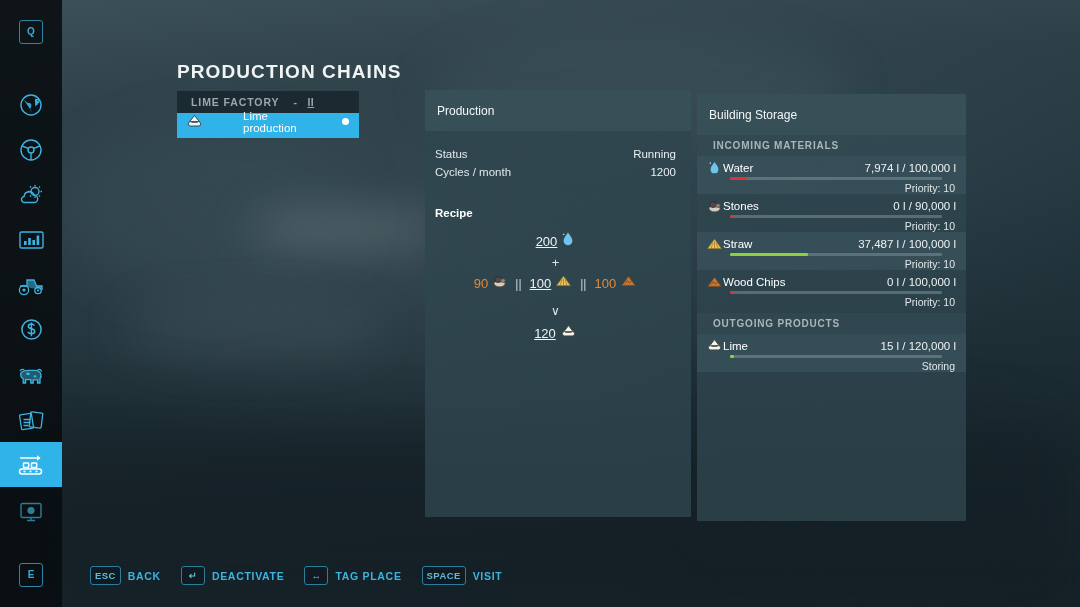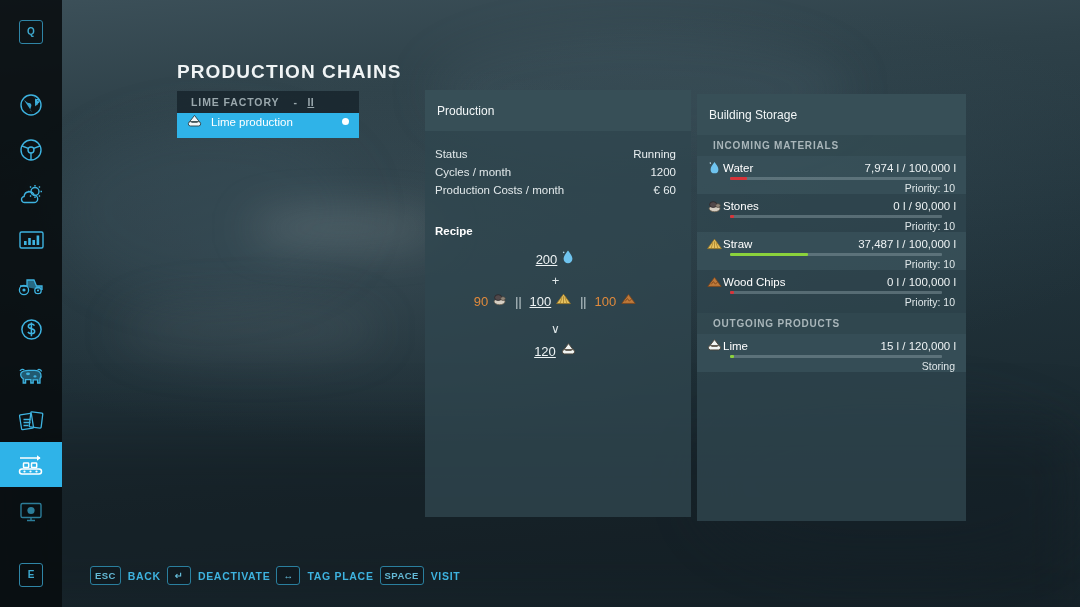--- a/index.html
+++ b/index.html
@@ -87,20 +87,21 @@
     font-weight: bold;
     letter-spacing: 0.9px;
     color: #9aa8ad;
   }
   .group-header .lvl { margin-left: 14px; color: #9aa8ad; letter-spacing: 0.5px; }
   .list-row {
     height: 25px;
     display: flex; align-items: center;
     padding: 0 10px 8px 8px;
     background: rgba(26,40,47,0.7);
+    gap: 32px;
   }
   .list-row.active { background: #2fb3e8; }
   .list-row .row-icon { width: 19px; height: 17px; display: flex; align-items: center; justify-content: center; flex: none; }
   .list-row .row-label {
     margin-left: 7px;
     font-size: 11.5px;
     color: #ffffff;
     flex: 1;
   }
   .row-dot {
@@ -217,21 +218,21 @@
     color: #dfe7e9;
     margin-top: 2px;
     padding-right: 1px;
   }
 
   
   #hintbar {
     position: absolute;
     left: 90px; bottom: 22px;
     display: flex; align-items: center;
-    gap: 6px;
+    gap: 20px;
     z-index: 6;
   }
   .hint { display: flex; align-items: center; gap: 7px; }
   .hint .key {
     min-width: 24px; height: 19px;
     padding: 0 4px;
     border: 1px solid #2a7f9e;
     border-radius: 3px;
     background: rgba(12,22,28,0.55);
     color: #64b9d6;
@@ -409,24 +410,20 @@
     <div class="prod-body">
 
       <div class="kv">
         <span class="k">Status</span>
         <span class="v">Running</span>
       </div>
       <div class="kv">
         <span class="k">Cycles / month</span>
         <span class="v">1200</span>
       </div>
-      <div class="kv">
-        <span class="k">Production Costs / month</span>
-        <span class="v">€ 60</span>
-      </div>
 
       <div class="recipe-title">Recipe</div>
 
       <div class="recipe-box">
 
         <div class="rline">
           <span class="ritem">
             <span class="amt amt-white">200</span>
             <span>
               <svg width="14" height="16" viewBox="0 0 14 16">

